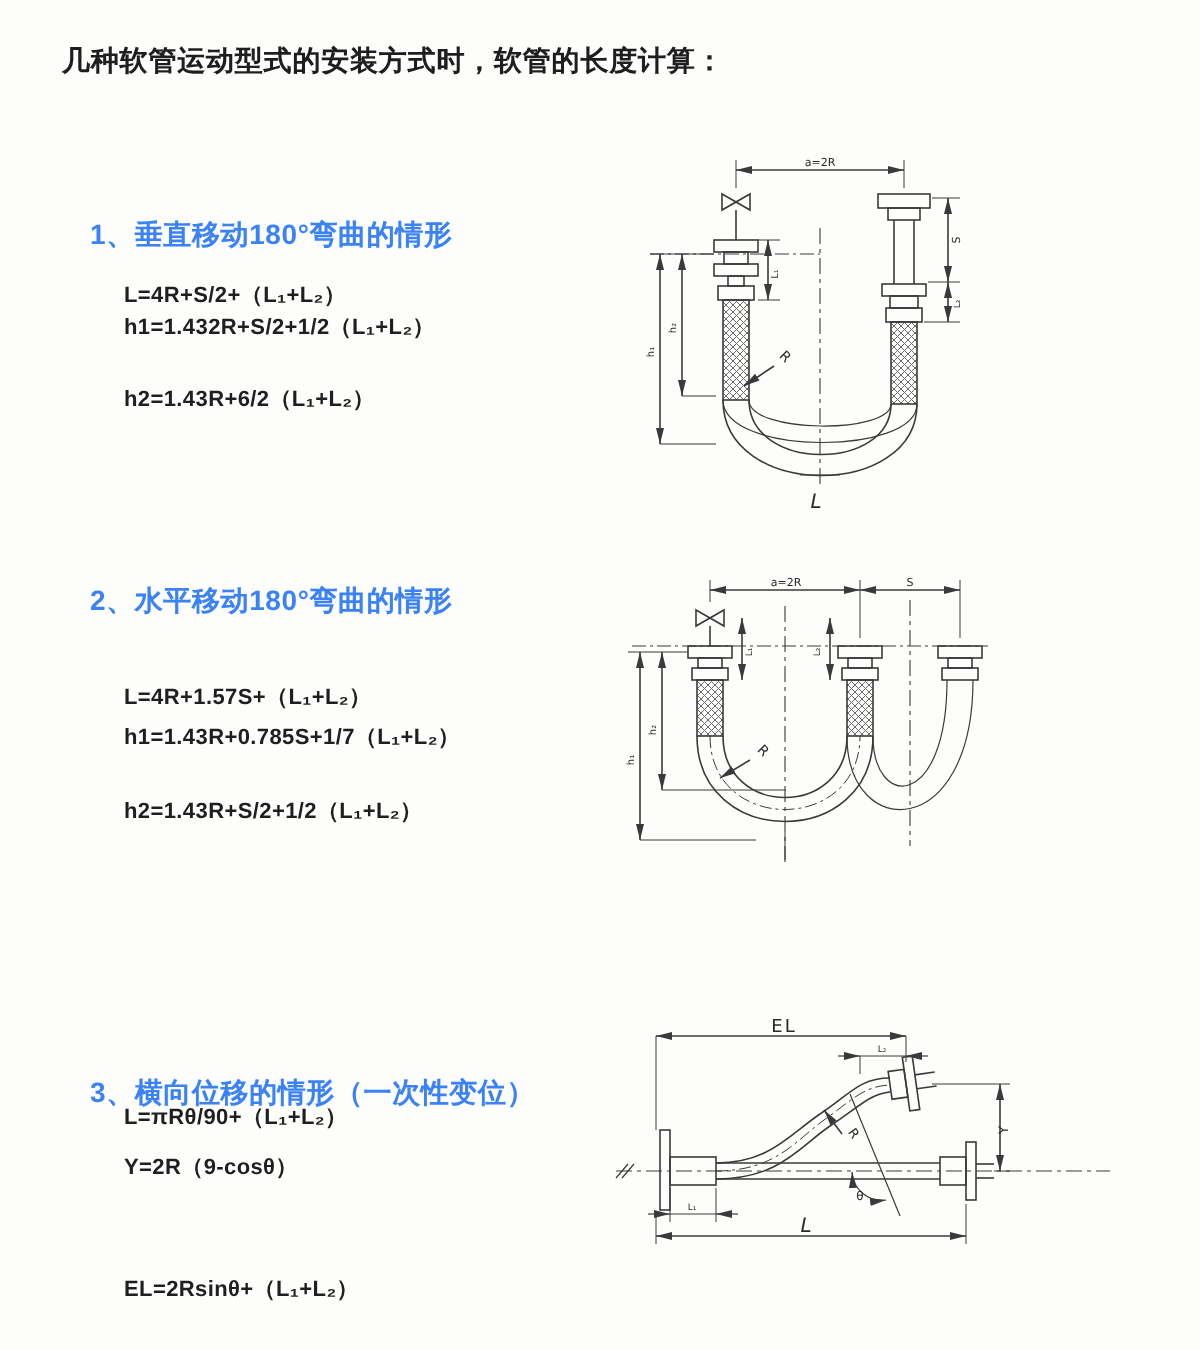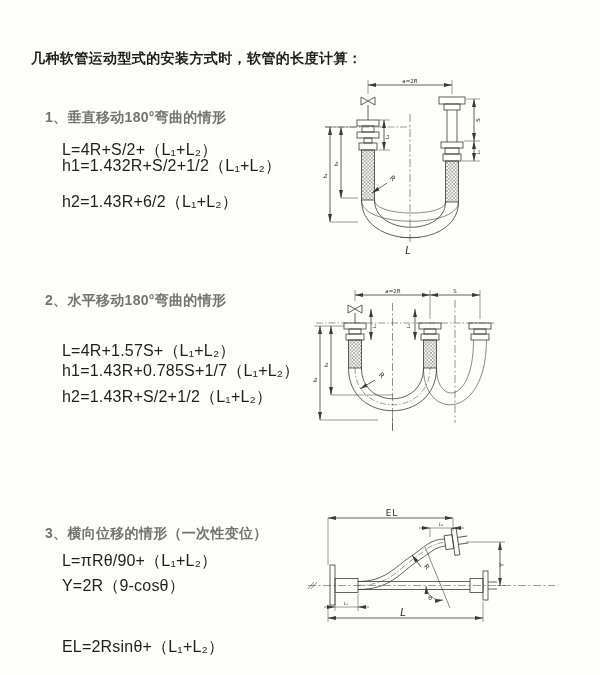--- a/index.html
+++ b/index.html
@@ -4,30 +4,30 @@
 <style>
   html,body{margin:0;padding:0;}
   body{
     width:600px;height:675px;position:relative;
     background:#fdfdfb;color:#222;
     font-family:"Liberation Sans","DejaVu Sans",sans-serif;
     overflow:hidden;
   }
   .title{
     position:absolute;left:31px;top:22px;
-    font-size:14px;font-weight:600;letter-spacing:.4px;color:#1e1e1e;margin-top:28px;
+    font-size:14px;font-weight:600;letter-spacing:.4px;color:#1e1e1e;
   }
   .heading{
     position:absolute;left:45px;
-    font-size:14px;font-weight:600;letter-spacing:.3px;color:#737373;
+    font-size:14px;font-weight:600;letter-spacing:.3px;color:#3b82f6;
     white-space:nowrap;
   }
   .formula{
     position:absolute;left:62px;
-    font-size:16px;font-weight:400;color:#1f1f1f;
+    font-size:11px;font-weight:700;color:#1f1f1f;
     white-space:nowrap;letter-spacing:.2px;
   }
   svg.diagram{position:absolute;}
   svg text{font-family:"DejaVu Sans",sans-serif;fill:#2a2a2a;stroke:none;}
 </style>
 </head>
 <body>
 
 <div class="title">几种软管运动型式的安装方式时，软管的长度计算：</div>
 
@@ -113,21 +113,21 @@
     <text x="27" y="104" font-size="5" text-anchor="middle" transform="rotate(-90 27 104)">h₁</text>
     <text x="38" y="92" font-size="5" text-anchor="middle" transform="rotate(-90 38 92)">h₂</text>
     <text x="91" y="108" font-size="7" text-anchor="middle" transform="rotate(45 91 108)">R</text>
     <text x="108" y="182" font-size="10" text-anchor="middle" font-style="italic" font-family="DejaVu Serif, serif">L</text>
   </g>
 </svg>
 
 <div class="heading" style="top:292px">2、水平移动180°弯曲的情形</div>
 <div class="formula" style="top:341px">L=4R+1.57S+（L₁+L₂）</div>
 <div class="formula" style="top:361px">h1=1.43R+0.785S+1/7（L₁+L₂）</div>
-<div class="formula" style="top:387px">h2=1.43R+S/2+1/2（L₁+L₂）</div>
+<div class="formula" style="top:398px">h2=1.43R+S/2+1/2（L₁+L₂）</div>
 
 <svg class="diagram" style="left:298px;top:283px" width="302" height="180" viewBox="0 0 302 180">
   <defs>
     <marker id="ar2" markerUnits="userSpaceOnUse" markerWidth="8" markerHeight="5" refX="8" refY="2.5" orient="auto-start-reverse">
       <path d="M0,0.5 L8,2.5 L0,4.5 Z" fill="#3a3a3a"></path>
     </marker>
     <pattern id="p2" patternUnits="userSpaceOnUse" width="3.5" height="3.5">
       <path d="M0,0L3.5,3.5M3.5,0L0,3.5" stroke="#6a6a6a" stroke-width="0.5"></path>
     </pattern>
   </defs>
@@ -192,21 +192,21 @@
     <text x="95" y="10" font-size="5.5" text-anchor="middle">a=2R</text>
     <text x="157" y="10" font-size="5.5" text-anchor="middle">S</text>
     <text x="78" y="43" font-size="4.5" text-anchor="middle" transform="rotate(-90 78 43)">L₁</text>
     <text x="112" y="43" font-size="4.5" text-anchor="middle" transform="rotate(-90 112 43)">L₂</text>
     <text x="19" y="97" font-size="5" text-anchor="middle" transform="rotate(-90 19 97)">h₁</text>
     <text x="30" y="82" font-size="5" text-anchor="middle" transform="rotate(-90 30 82)">h₂</text>
     <text x="82" y="94" font-size="7" text-anchor="middle" transform="rotate(45 82 94)">R</text>
   </g>
 </svg>
 
-<div class="heading" style="top:525px">3、横向位移的情形（一次性变位）</div>
+<div class="heading" style="top:538px">3、横向位移的情形（一次性变位）</div>
 <div class="formula" style="top:551px">L=πRθ/90+（L₁+L₂）</div>
 <div class="formula" style="top:576px">Y=2R（9-cosθ）</div>
 <div class="formula" style="top:637px">EL=2Rsinθ+（L₁+L₂）</div>
 
 <svg class="diagram" style="left:300px;top:505px" width="300" height="155" viewBox="0 0 300 155">
   <defs>
     <marker id="ar3" markerUnits="userSpaceOnUse" markerWidth="8" markerHeight="5" refX="8" refY="2.5" orient="auto-start-reverse">
       <path d="M0,0.5 L8,2.5 L0,4.5 Z" fill="#3a3a3a"></path>
     </marker>
   </defs>

